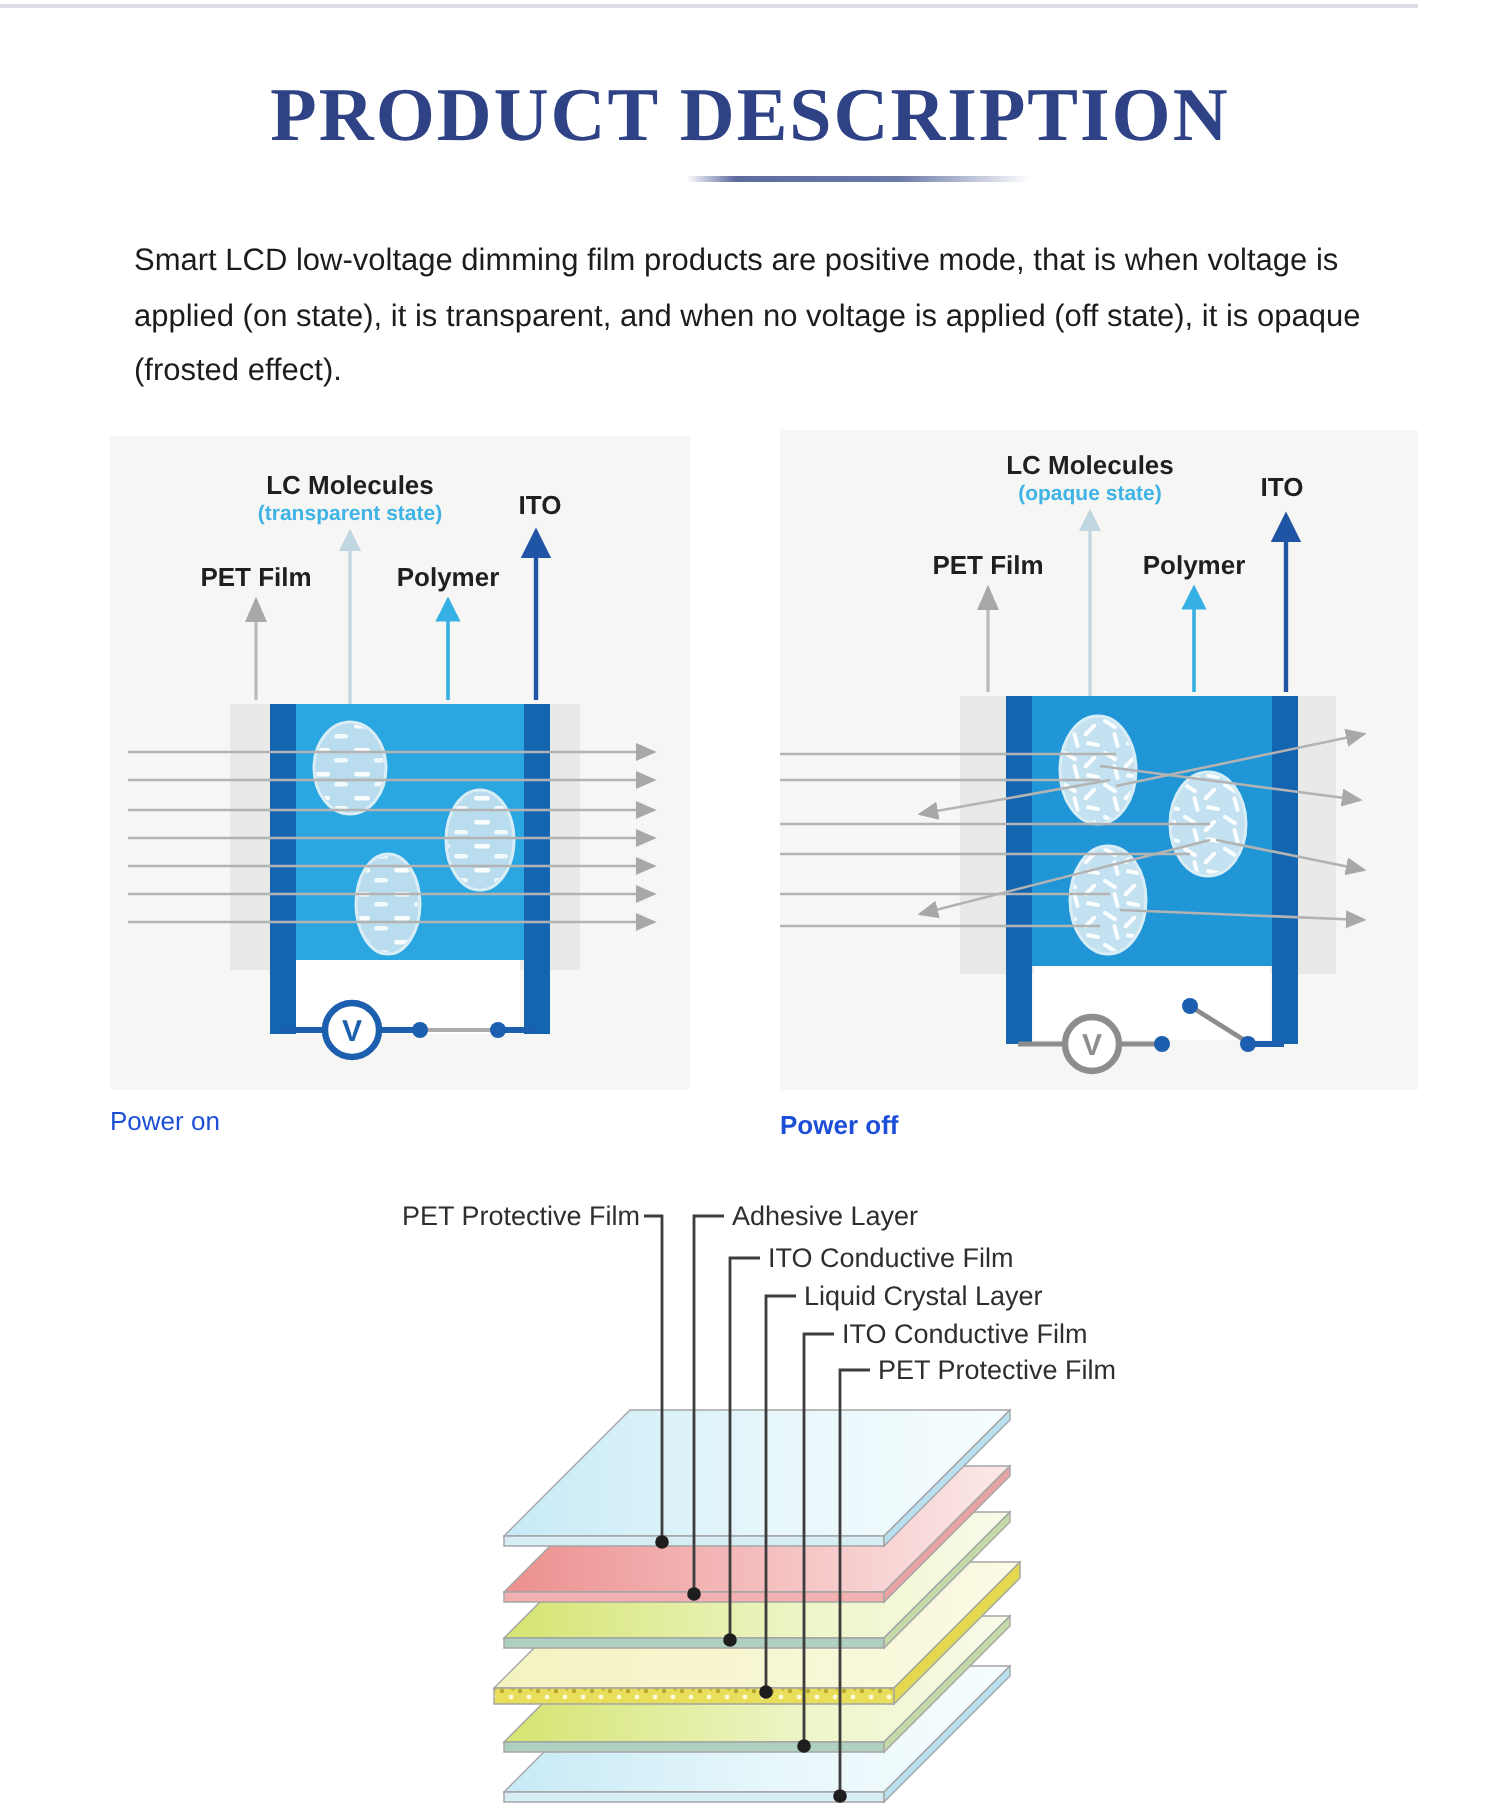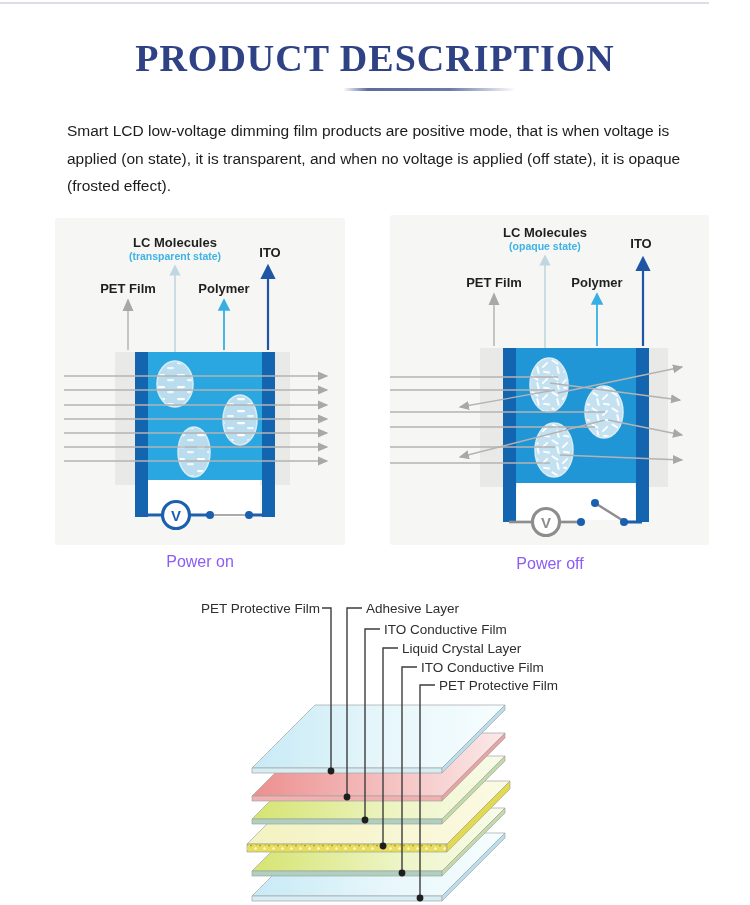--- a/index.html
+++ b/index.html
@@ -7,23 +7,23 @@
         font-family:"Liberation Sans", sans-serif;}
   .topline{position:absolute;top:2px;left:0;width:750px;height:2px;background:#dcdde9;}
   .title{position:absolute;top:36px;left:0;width:750px;text-align:center;
          font-family:"Liberation Serif", serif;font-weight:700;font-size:38px;
          letter-spacing:1px;color:#2e4285;}
   .divider{position:absolute;top:88px;left:343px;width:178px;height:3px;border-radius:2px;
            background:linear-gradient(90deg,rgba(93,107,158,0) 0%,#5d6b9e 14%,#6c7aa8 60%,rgba(93,107,158,0) 97%);}
   .intro{position:absolute;top:117px;left:67px;width:638px;font-size:15.5px;
          line-height:27.5px;color:#1c1c1c;}
   .diagram{position:absolute;}
-  .caption{position:absolute;font-size:16px;color:#8b5cf6;text-align:center;}
+  .caption{position:absolute;font-size:13px;color:#1d4ed8;text-align:left;}
   .cap-on{top:553px;left:55px;width:290px;}
-  .cap-off{top:555px;left:390px;width:320px;}
+  .cap-off{top:555px;left:390px;width:320px;font-weight:bold;}
   svg text{font-family:"Liberation Sans", sans-serif;}
   .lblB{font-weight:bold;font-size:13px;fill:#1f1f1f;}
   .lblS{font-weight:bold;font-size:10.5px;fill:#3fb3e6;}
   .lblV{font-weight:bold;font-size:15px;}
   .stackLbl{font-size:13.5px;fill:#2e2e2e;}
 </style>
 </head>
 <body>
 
 <div id="page">

